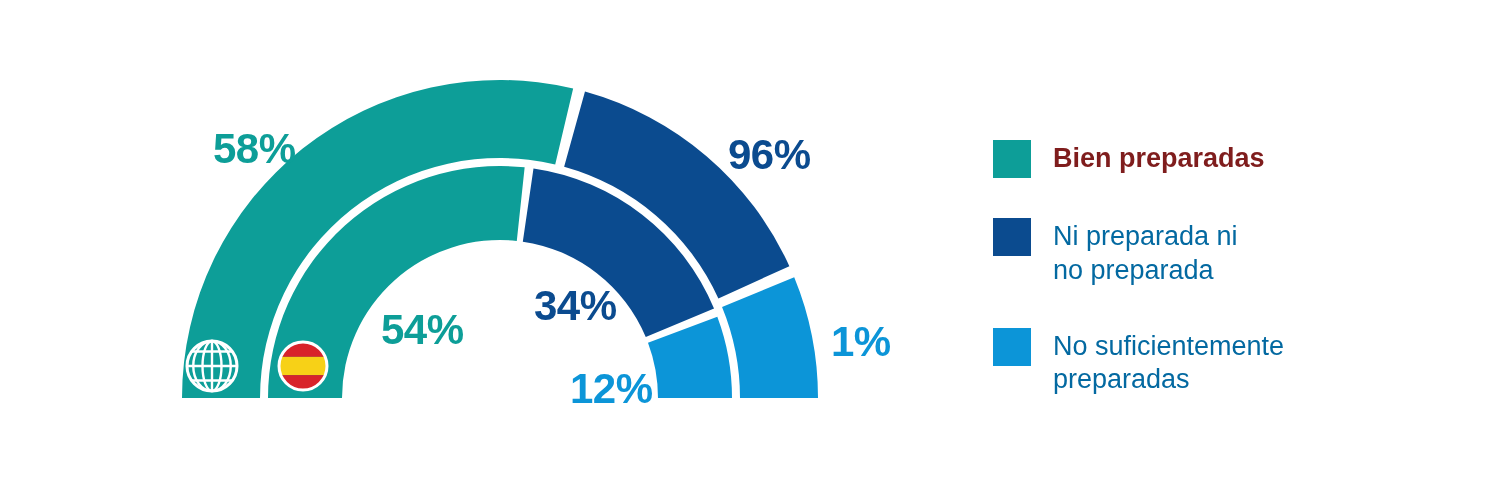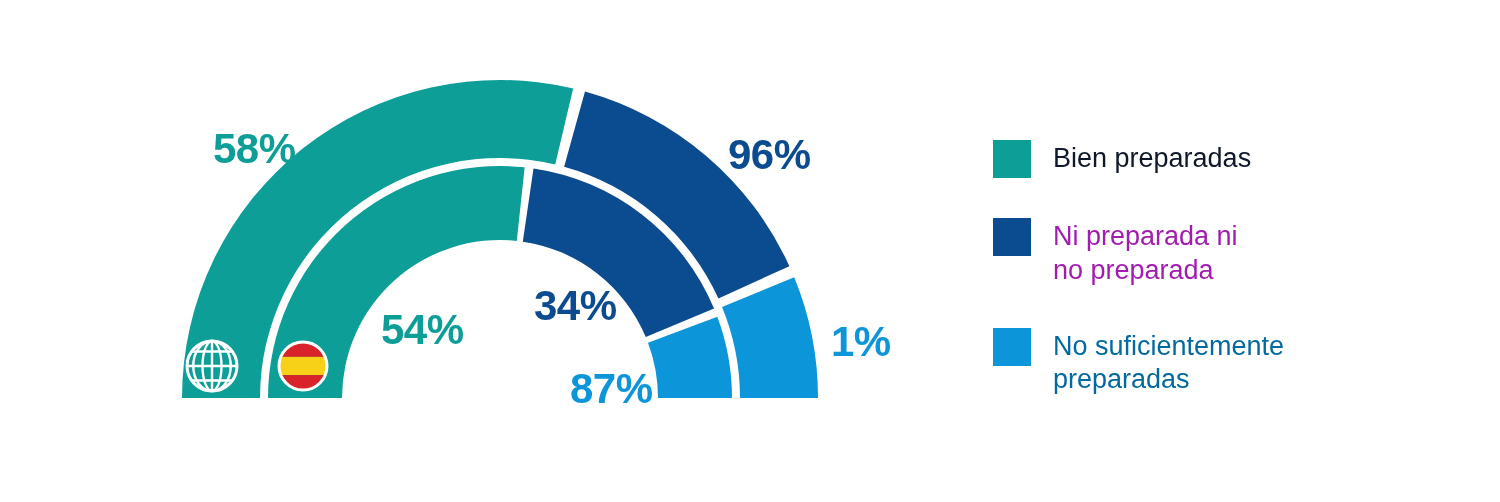--- a/index.html
+++ b/index.html
@@ -117,32 +117,32 @@
             <circle cx="303" cy="366" r="24" fill="none" stroke="#FFFFFF" stroke-width="3"></circle>
           </g>
         </g>
     </svg>
     <div id="labels-layer">
         <div class="value-label" style="left: 213px; top: 120px; color: rgb(13, 158, 152);">58%</div>
         <div class="value-label" style="left: 728px; top: 126px; color: rgb(11, 75, 143);">96%</div>
         <div class="value-label" style="left: 831px; top: 313px; color: rgb(12, 149, 216);">1%</div>
         <div class="value-label" style="left: 381px; top: 301px; color: rgb(13, 158, 152);">54%</div>
         <div class="value-label" style="left: 534px; top: 277px; color: rgb(11, 75, 143);">34%</div>
-        <div class="value-label" style="left: 570px; top: 360px; color: rgb(12, 149, 216);">87%</div>
+        <div class="value-label" style="left: 570px; top: 360px; color: rgb(12, 149, 216);">12%</div>
       </div>
   </div>
 
   <div id="legend">
       <div class="legend-item">
         <span class="legend-swatch" style="background: rgb(13, 158, 152);"></span>
-        <span class="legend-label" style="color: #0f172a;">Bien preparadas</span>
+        <span class="legend-label" style="color: #7f1d1d; font-weight: bold;">Bien preparadas</span>
       </div>
       <div class="legend-item">
         <span class="legend-swatch" style="background: rgb(11, 75, 143);"></span>
-        <span class="legend-label" style="color: #a21caf;">Ni preparada ni
+        <span class="legend-label" style="color: #0369a1;">Ni preparada ni
 no preparada</span>
       </div>
       <div class="legend-item">
         <span class="legend-swatch" style="background: rgb(12, 149, 216);"></span>
         <span class="legend-label" style="color: #0369a1;">No suficientemente
 preparadas</span>
       </div>
     </div>
 
 </div>

